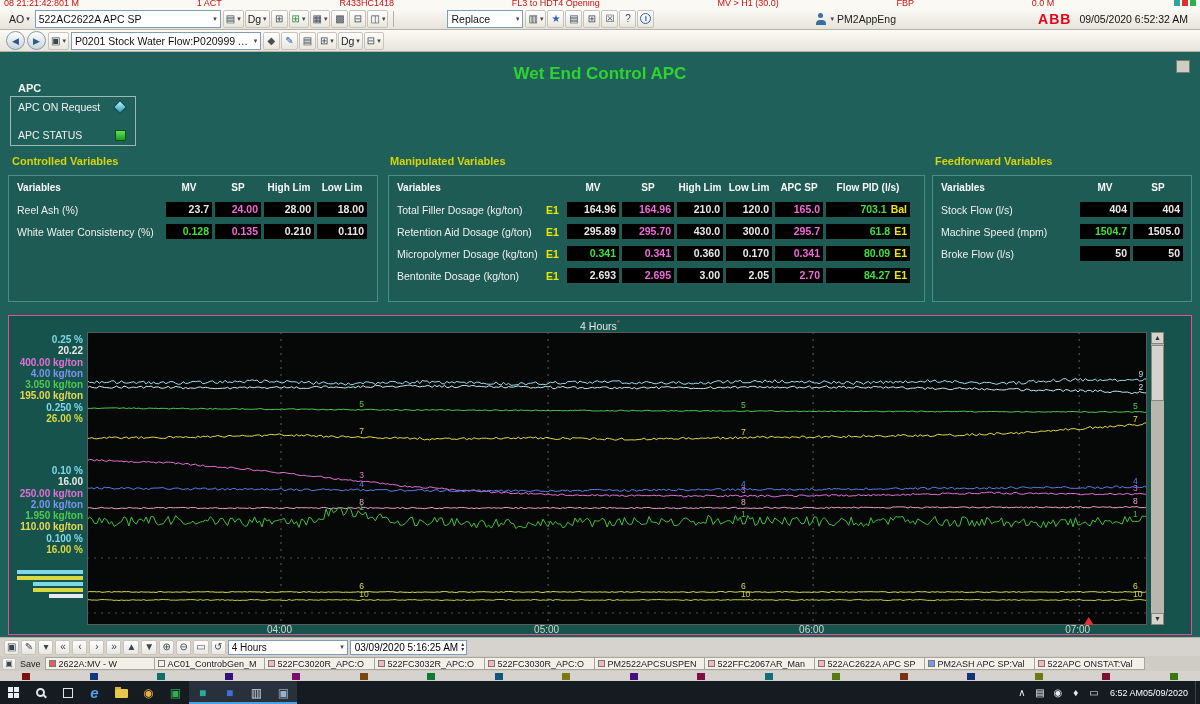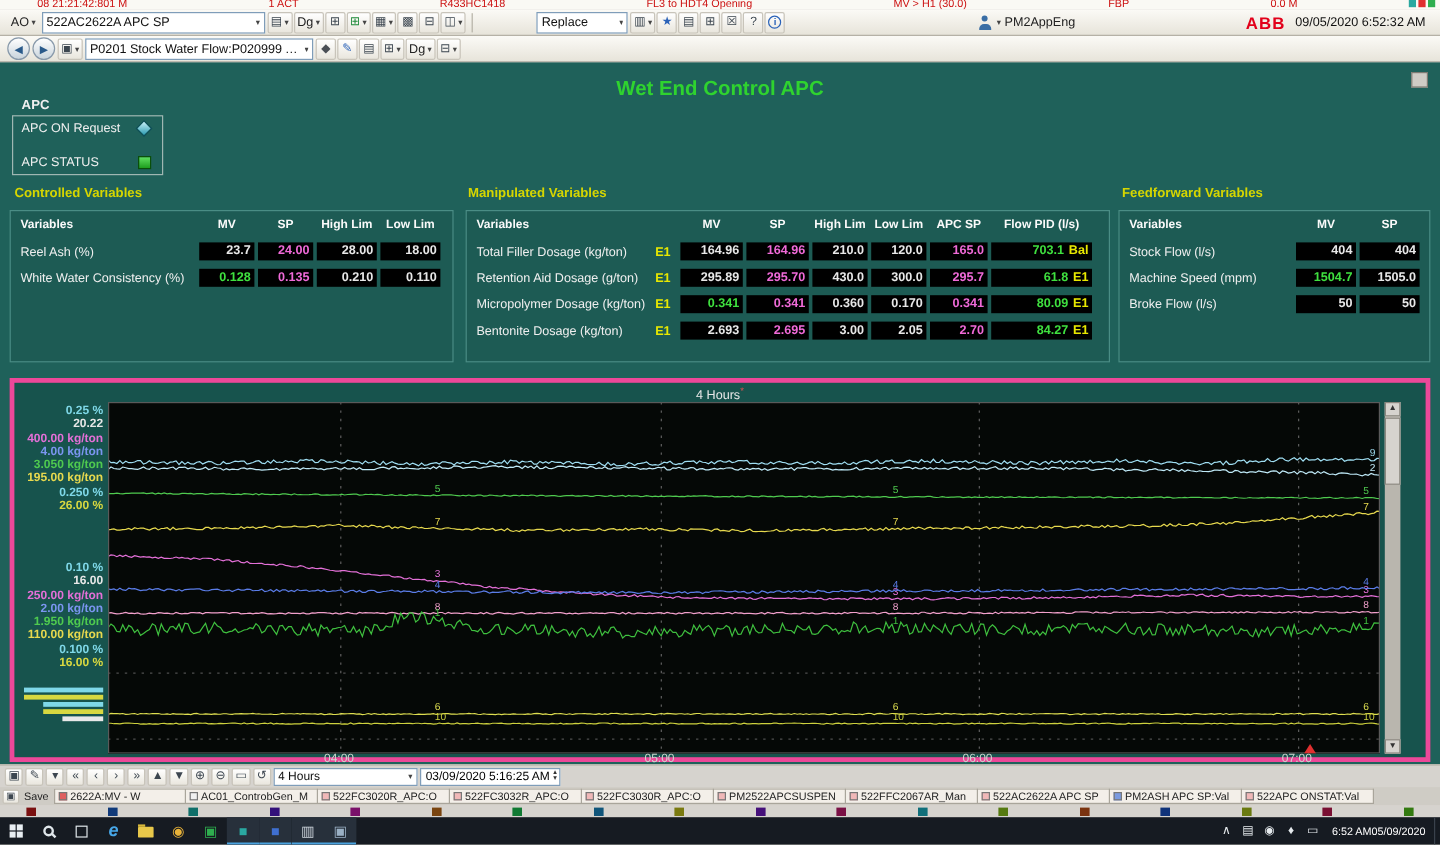--- a/index.html
+++ b/index.html
@@ -3,21 +3,21 @@
 <meta charset="utf-8">
 <style>
   html,body{margin:0;padding:0;background:#555;}
   *{box-sizing:border-box;}
   #screen{position:relative;width:1200px;height:704px;overflow:hidden;background:#d6d3ce;
           font-family:"Liberation Sans",sans-serif;}
 
   
   .alarm-strip{height:8px;background:#faf9f4;display:flex;justify-content:space-between;align-items:flex-end;
                overflow:hidden;font-size:9px;line-height:9px;color:#cc1111;padding:0 4px;white-space:nowrap;}
-  .alarm-item{margin-right:10px;margin-left:27px;}
+  .alarm-item{margin-right:10px;}
   .alarm-ind{display:inline-block;width:6px;height:6px;margin-left:2px;}
 
   
   .toolbar{display:flex;align-items:center;gap:2px;padding:0 6px;
            background:linear-gradient(#fbfaf6,#e7e4da);border-bottom:1px solid #b5b1a6;position:relative;}
   .tb1{height:22px;}
   .tb2{height:22px;}
   .tbtn{height:18px;min-width:17px;padding:0 2px;display:flex;align-items:center;justify-content:center;
         color:#3c4650;border:1px solid #c8c4ba;border-radius:2px;background:linear-gradient(#fff,#e9e6dd);cursor:default;}
   .tbtn.flat{border-color:transparent;background:transparent;}
@@ -65,21 +65,21 @@
   .vt-tag{color:#e8e800;font-weight:bold;}
   .hc{text-align:center;}
   .hc.first{text-align:left;}
   .vcell{background:#000;color:#e8e8e8;text-align:right;padding:0 3px;height:15px;line-height:15px;
          font-weight:bold;font-size:10.5px;white-space:nowrap;}
   .pidcell{background:#000;height:15px;line-height:15px;display:flex;padding:0 3px;font-weight:bold;font-size:10.5px;}
   .pidcell .pv{flex:1;text-align:right;}
   .pidcell .pt{margin-left:4px;}
 
   
-  .chart-region{position:absolute;left:8px;top:263px;width:1184px;height:320px;border:4px solid #ec4899;background:#17534d;}
+  .chart-region{position:absolute;left:8px;top:263px;width:1184px;height:320px;border:1px solid #ec4899;background:#17534d;}
   .chart-title{position:absolute;top:2px;left:0;width:100%;text-align:center;color:#e8e8e8;font-size:10.5px;}
   .chart-title .mark{color:#e05050;font-size:8px;vertical-align:super;}
   #plot{position:absolute;left:78px;top:16px;background:#050806;}
   .yl{position:absolute;left:0;width:74px;text-align:right;}
   .yl div{height:11.3px;line-height:11px;font-size:10px;font-weight:bold;white-space:nowrap;}
   .yl.top{top:18px;}
   .yl.bot{top:149px;}
   .dbars{position:absolute;left:0;top:252px;width:74px;}
   .dbars div{height:4px;margin:2px 0 0 auto;}
   .xticks{position:absolute;left:0;top:308px;width:1184px;height:12px;color:#cfd8d0;font-size:10px;}

